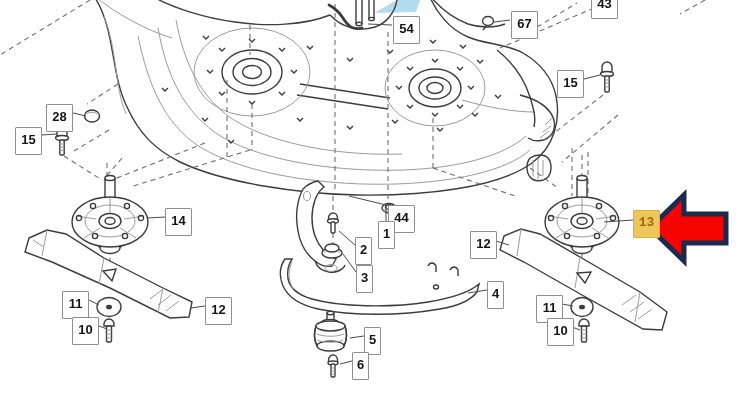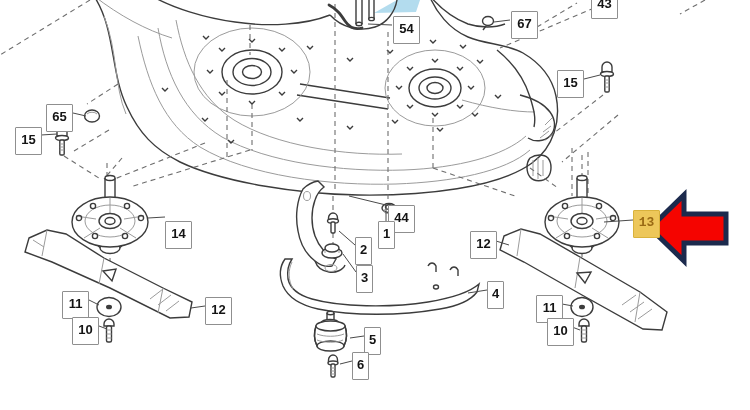--- a/index.html
+++ b/index.html
@@ -239,31 +239,31 @@
         <polyline points="496,241 509,245"></polyline>
         <polyline points="633,220 604,222"></polyline>
         <polyline points="562,304 573,306"></polyline>
         <polyline points="572,327 580,330"></polyline>
       </g>
 
     <polygon points="650,228 684,195 684,214 726,214 726,243 684,243 684,261" fill="#f50400" stroke="#1c2a4d" stroke-width="5" stroke-linejoin="miter"></polygon>
   </svg>
 
   <div id="callout-layer">
-      <div class="callout" style="left: 46px; top: 104px;">65</div>
+      <div class="callout" style="left: 46px; top: 104px;">28</div>
       <div class="callout" style="left: 15px; top: 127px;">15</div>
       <div class="callout" style="left: 393px; top: 16px;">54</div>
       <div class="callout" style="left: 511px; top: 11px;">67</div>
       <div class="callout" style="left: 591px; top: -9px;">43</div>
       <div class="callout" style="left: 557px; top: 70px;">15</div>
       <div class="callout" style="left: 388px; top: 205px;">44</div>
       <div class="callout small" style="left: 378px; top: 221px;">1</div>
       <div class="callout small" style="left: 355px; top: 237px;">2</div>
       <div class="callout small" style="left: 356px; top: 265px;">3</div>
-      <div class="callout" style="left: 165px; top: 208px; margin-top: 13px;">14</div>
+      <div class="callout" style="left: 165px; top: 208px;">14</div>
       <div class="callout" style="left: 205px; top: 297px;">12</div>
       <div class="callout" style="left: 62px; top: 291px;">11</div>
       <div class="callout" style="left: 72px; top: 317px;">10</div>
       <div class="callout small" style="left: 487px; top: 281px;">4</div>
       <div class="callout small" style="left: 364px; top: 327px;">5</div>
       <div class="callout small" style="left: 352px; top: 352px;">6</div>
       <div class="callout" style="left: 470px; top: 231px;">12</div>
       <div class="callout hl" style="left: 633px; top: 210px;">13</div>
       <div class="callout" style="left: 536px; top: 295px;">11</div>
       <div class="callout" style="left: 547px; top: 318px;">10</div>

